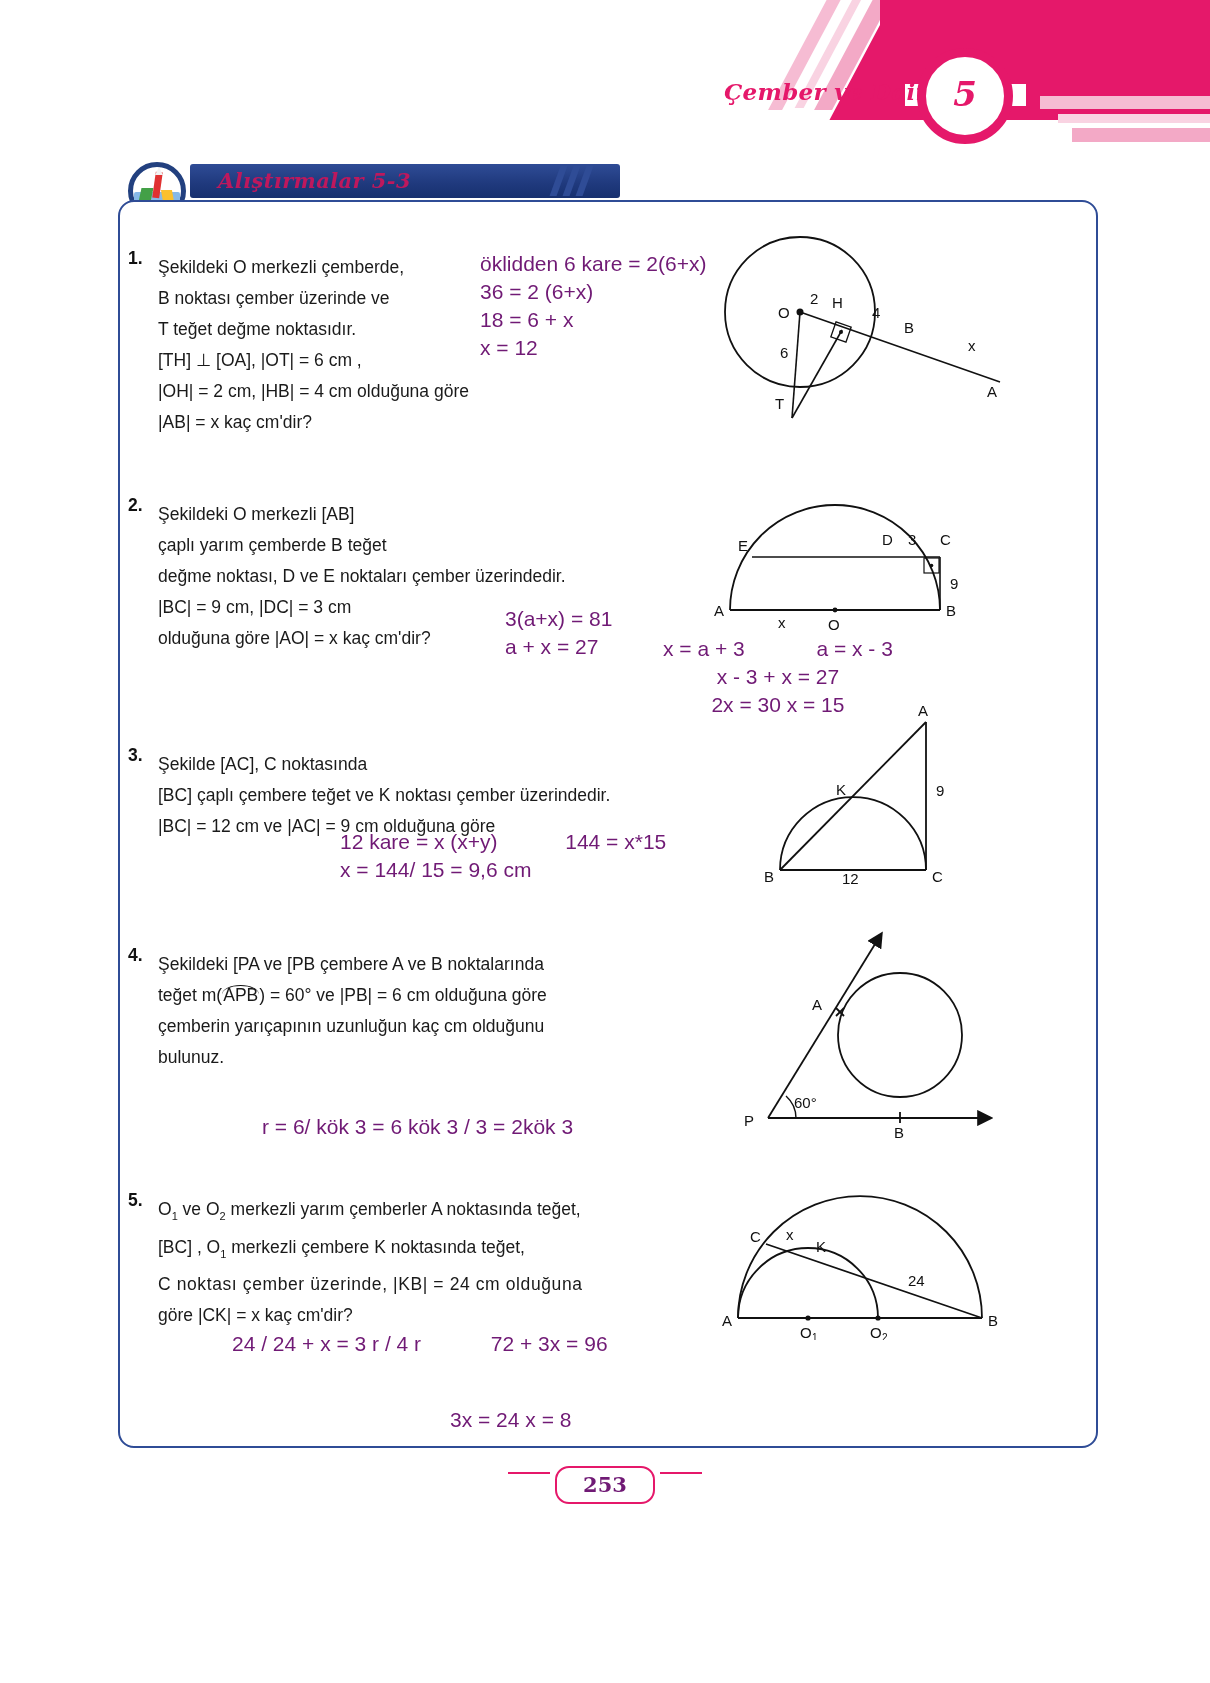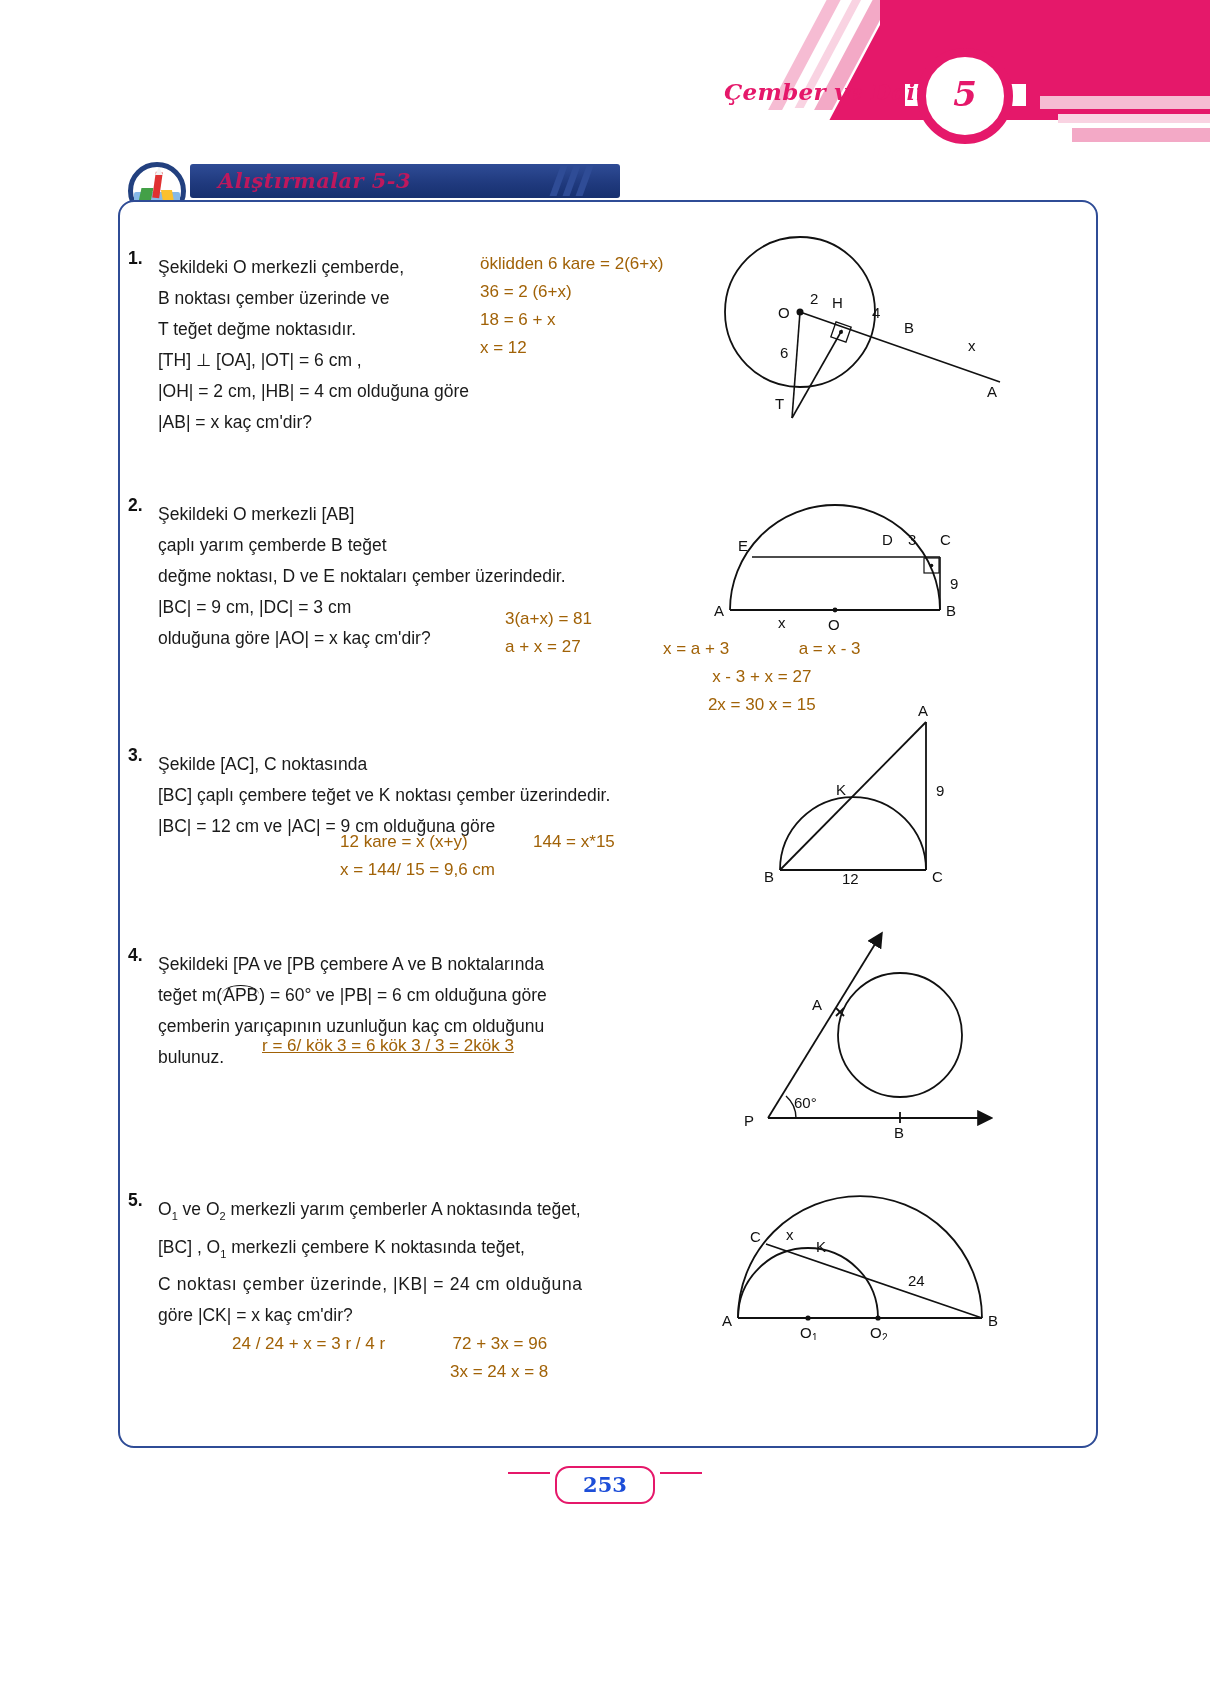--- a/index.html
+++ b/index.html
@@ -99,32 +99,32 @@
   
   .q { position:absolute; }
   .q-num {
     position:absolute; left:0; top:0;
     font-size:17.5px; font-weight:bold; color:#111;
   }
   .q-body { position:absolute; left:30px; top:4px; }
   .q-line { font-size:17.5px; line-height:31px; color:#1a1a1a; white-space:nowrap; }
   .q-line.justify { letter-spacing:0.6px; }
   sub { font-size:11px; }
-  .ann { position:absolute; color:#a16207; font-size:17px; line-height:28px; white-space:nowrap; }
+  .ann { position:absolute; color:#701a75; font-size:21px; line-height:28px; white-space:nowrap; }
 
   
   .fig { position:absolute; }
   .fig svg { display:block; }
 
   .page-num-wrap { position:absolute; top:1466px; left:0; width:1210px; text-align:center; }
   .page-badge {
     display:inline-block; position:relative;
     border:2px solid #e5186a; border-radius:14px;
     padding:4px 26px 5px 26px;
-    font-family:"DejaVu Serif", serif; font-weight:bold; font-size:21px; color:#1d4ed8;
+    font-family:"DejaVu Serif", serif; font-weight:bold; font-size:21px; color:#701a75;
     background:#fff;
   }
   .page-tick { position:absolute; top:1472px; width:42px; height:2px; background:#e5186a; }
   .page-tick.l { left:508px; }
   .page-tick.r { left:660px; }
 </style>
 </head>
 <body>
 
 <div class="header-band">
@@ -291,21 +291,21 @@
   <div class="q-num">4.</div>
   <div class="q-body">
     <div class="q-line">Şekildeki [PA ve [PB  çembere A ve B noktalarında</div>
     <div class="q-line">
       <span>teğet m(</span><span style="border-top:1.6px solid #111; display:inline-block; line-height:18px; border-radius:60% 60% 0 0; padding:0 1px;">APB</span><span>) = 60° ve |PB| = 6 cm olduğuna göre</span>
     </div>
     <div class="q-line">çemberin yarıçapının uzunluğun kaç cm olduğunu</div>
     <div class="q-line">bulunuz.</div>
   </div>
 </div>
-<div class="ann" style="top:1032px; left:262px;text-decoration:underline;">
+<div class="ann" style="top:1113px; left:262px;">
   <div>r = 6/ kök 3  = 6 kök 3 / 3 = 2kök 3</div>
 </div>
 
 <div class="fig" style="top:930px; left:740px;">
   <svg width="260" height="210" viewBox="0 0 260 210">
     <defs>
       <marker id="arrA" markerWidth="9" markerHeight="9" refX="6" refY="4.5" orient="auto">
         <path d="M0,0 L9,4.5 L0,9 z" fill="#111"></path>
       </marker>
     </defs>
@@ -335,21 +335,21 @@
     <div class="q-line justify">C noktası  çember  üzerinde,  |KB| = 24 cm  olduğuna</div>
     <div class="q-line">göre |CK| = x kaç cm'dir?</div>
   </div>
 </div>
 <div class="ann" style="top:1330px; left:232px;">
   <div>
     <span>24 / 24 + x = 3 r / 4 r</span>
     <span style="display:inline-block;width:58px;"></span>
     <span>72 + 3x = 96</span>
   </div>
-  <div style="padding-left:218px;">3x = 24   x = 8</div>
+  <div style="padding-left:218px;margin-top:48px;">3x = 24   x = 8</div>
 </div>
 
 <div class="fig" style="top:1190px; left:720px;">
   <svg width="290" height="150" viewBox="0 0 290 150">
     <path d="M 18 128 A 122 122 0 0 1 262 128" fill="none" stroke="#111" stroke-width="1.8"></path>
     <path d="M 18 128 A 70 70 0 0 1 158 128" fill="none" stroke="#111" stroke-width="1.8"></path>
     <line x1="18" y1="128" x2="262" y2="128" stroke="#111" stroke-width="1.8"></line>
     <line x1="46" y1="54" x2="262" y2="128" stroke="#111" stroke-width="1.7"></line>
     <circle cx="88" cy="128" r="2.6" fill="#111"></circle>
     <circle cx="158" cy="128" r="2.6" fill="#111"></circle>

